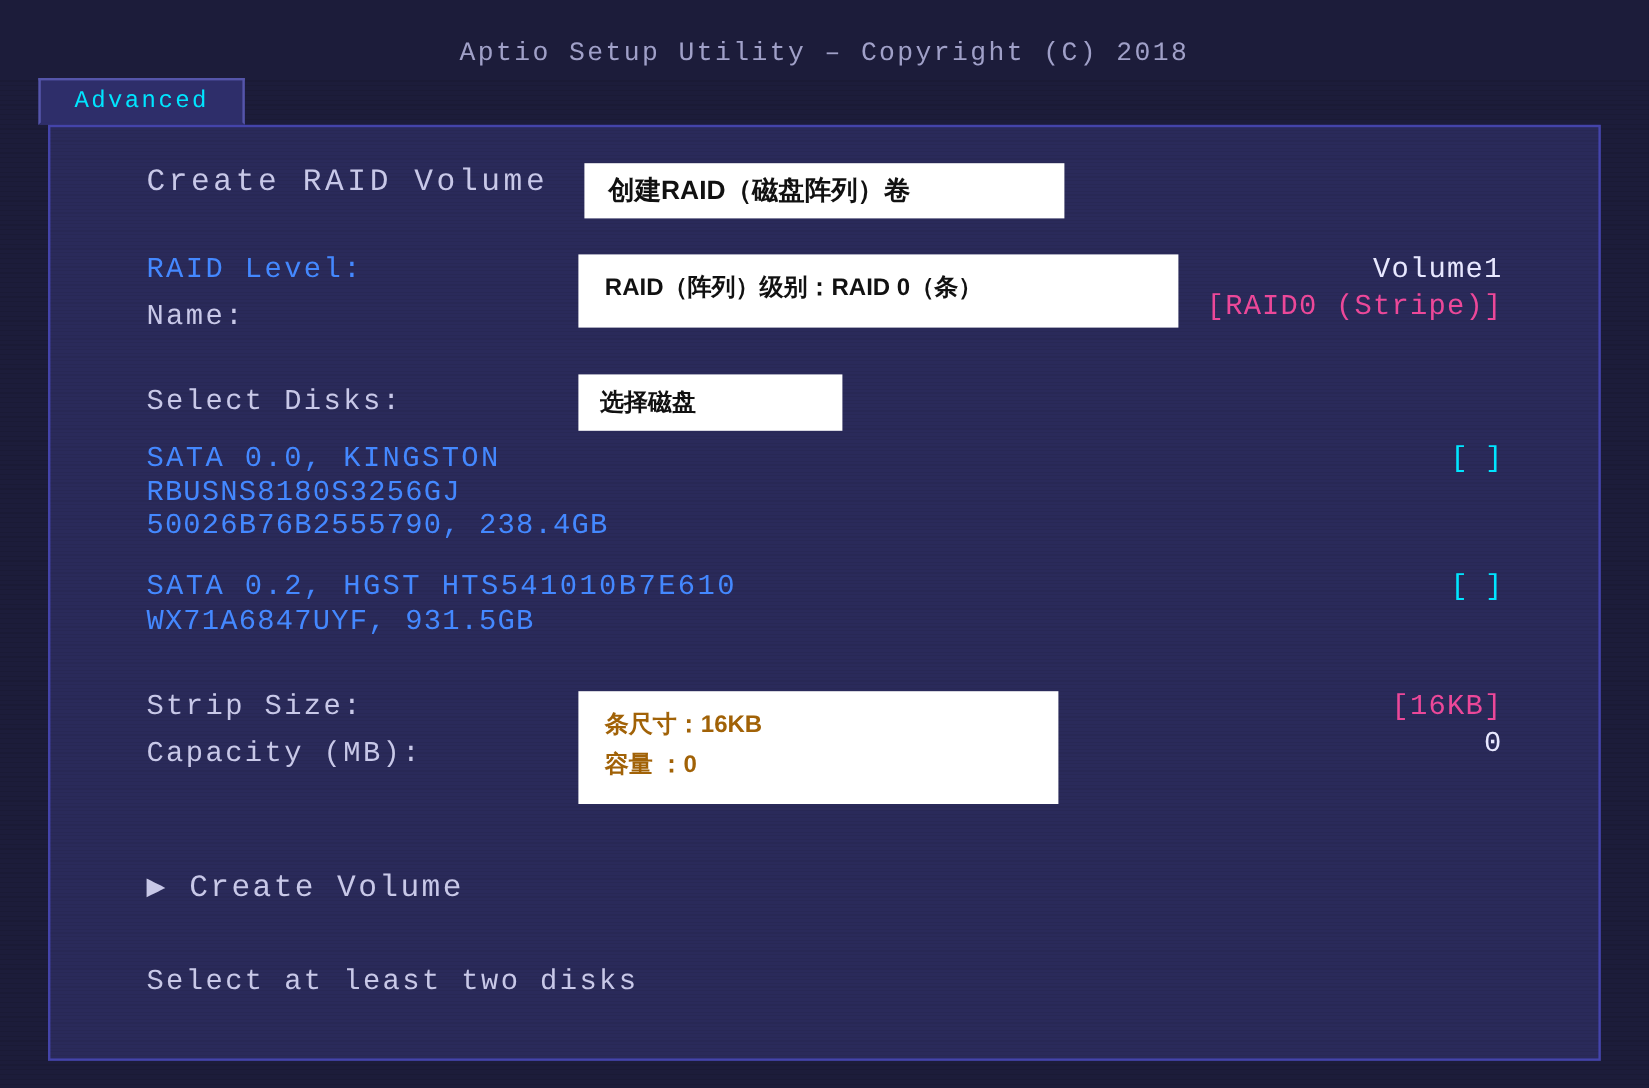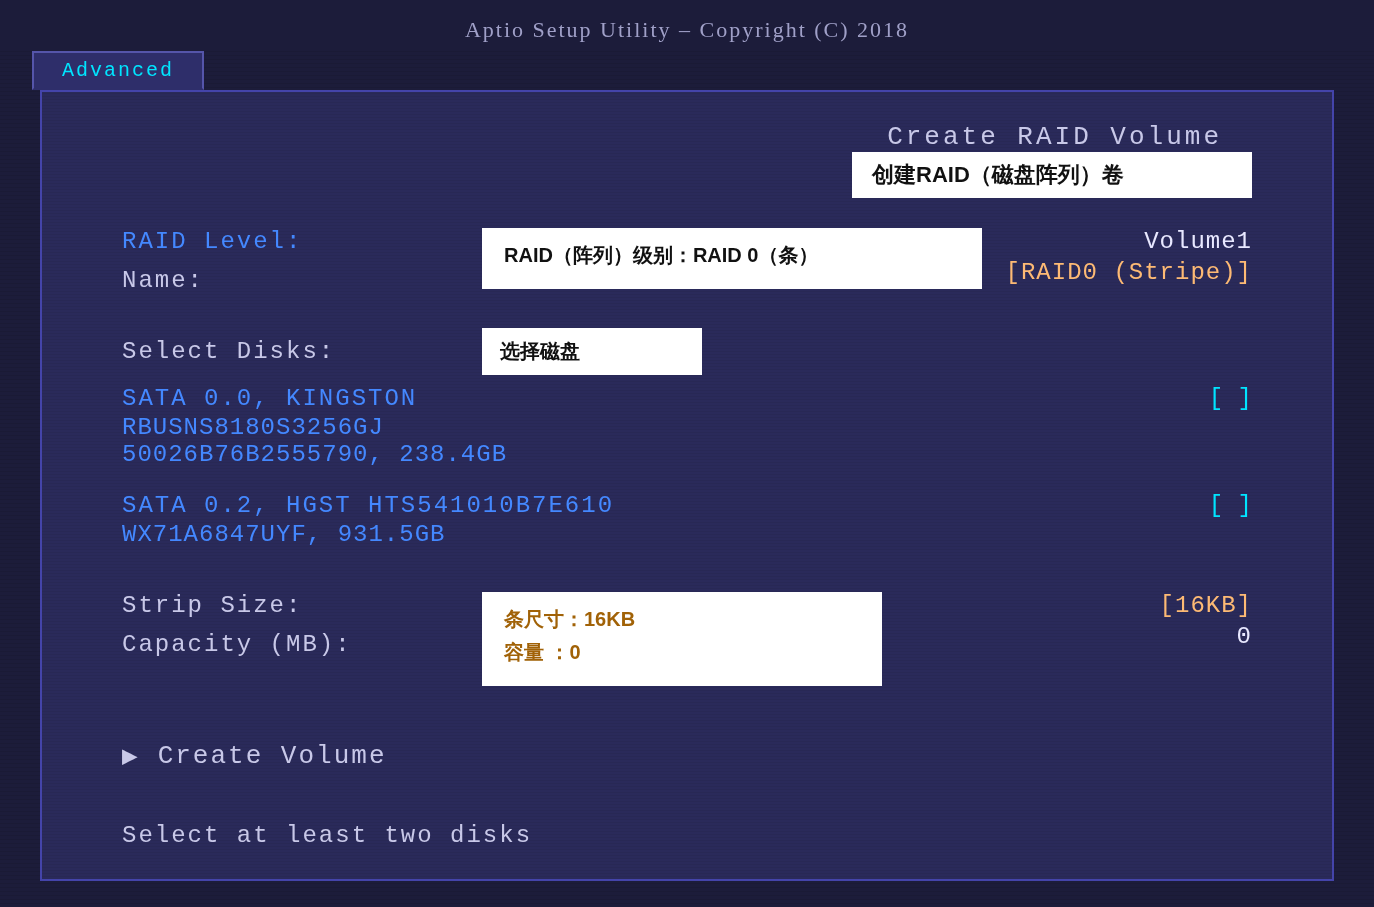--- a/index.html
+++ b/index.html
@@ -28,23 +28,22 @@
       );
     }
 
     
     .header-bar {
       width: 100%;
       background-color: #1c1c3a;
       color: #a0a0c8;
       font-size: 22px;
       letter-spacing: 2px;
-      padding: 17px 0 8px 0;
+      padding: 32px 0 8px 0;
       text-align: center;
-      font-family: Liberation Serif, serif;
     }
 
     
     .tab-bar {
       display: flex;
       align-items: center;
       padding-left: 32px;
       margin-top: 0;
     }
 
@@ -86,23 +85,22 @@
     }
 
     .content-inner {
       position: relative;
       z-index: 1;
     }
 
     
     .section-title {
       display: flex;
-      align-items: flex-end;
+      align-items: flex-start;
       margin-bottom: 30px;
-      flex-direction: column;
     }
 
     .section-title-label {
       color: #c8c8e8;
       font-size: 26px;
       letter-spacing: 3px;
       margin-right: 30px;
       font-weight: normal;
     }
 
@@ -132,21 +130,21 @@
     }
 
     .form-value {
       color: #e8e8ff;
       font-size: 24px;
       letter-spacing: 1px;
       margin-left: auto;
     }
 
     .form-value-bracket {
-      color: #fdba74;
+      color: #ec4899;
       font-size: 24px;
       letter-spacing: 1px;
       margin-left: auto;
     }
 
     
     .tooltip-box {
       background: #ffffff;
       color: #111;
       font-size: 20px;

